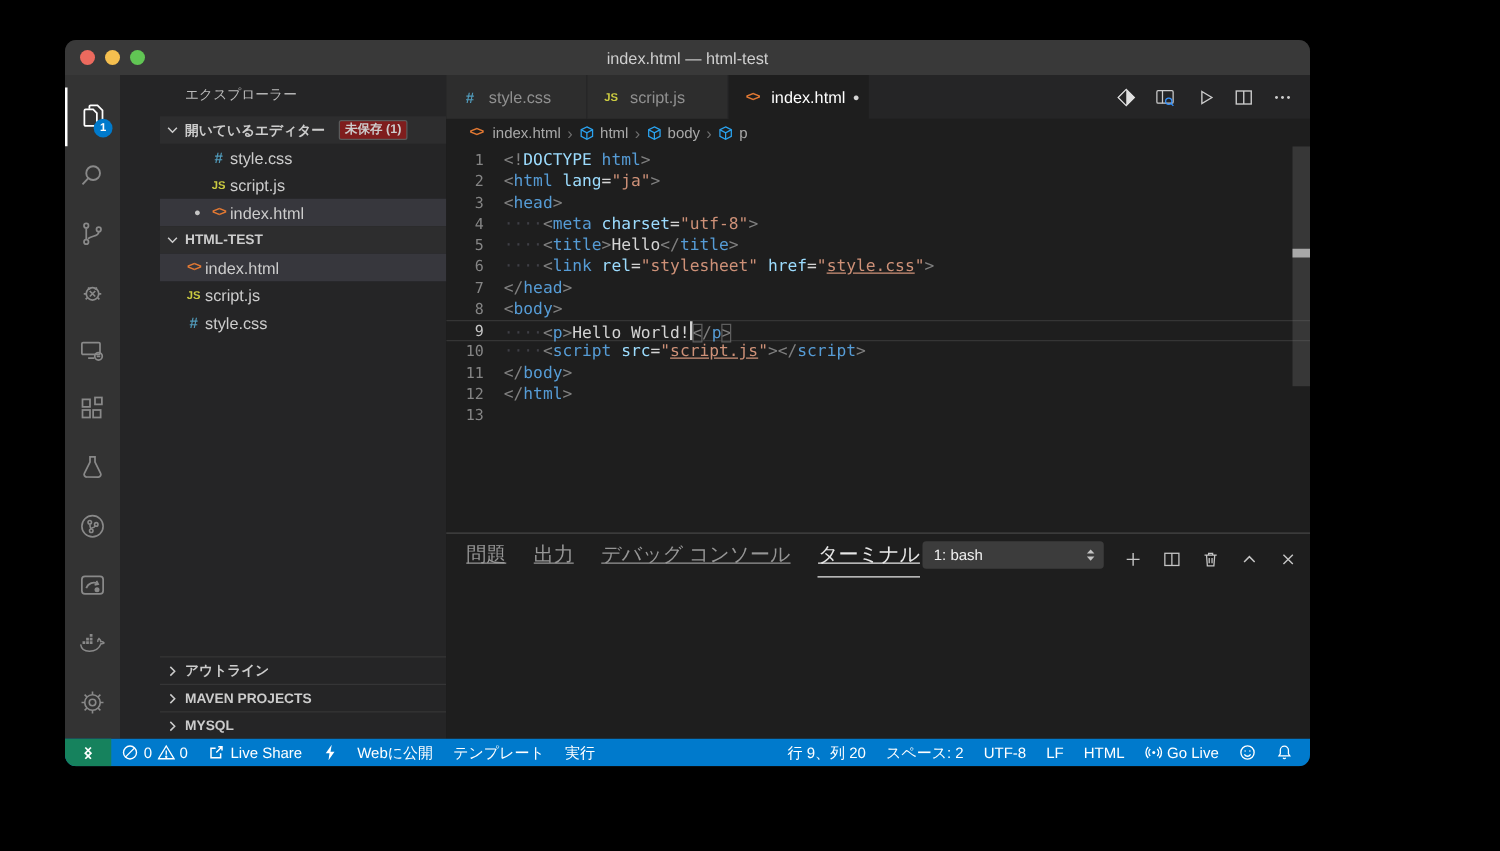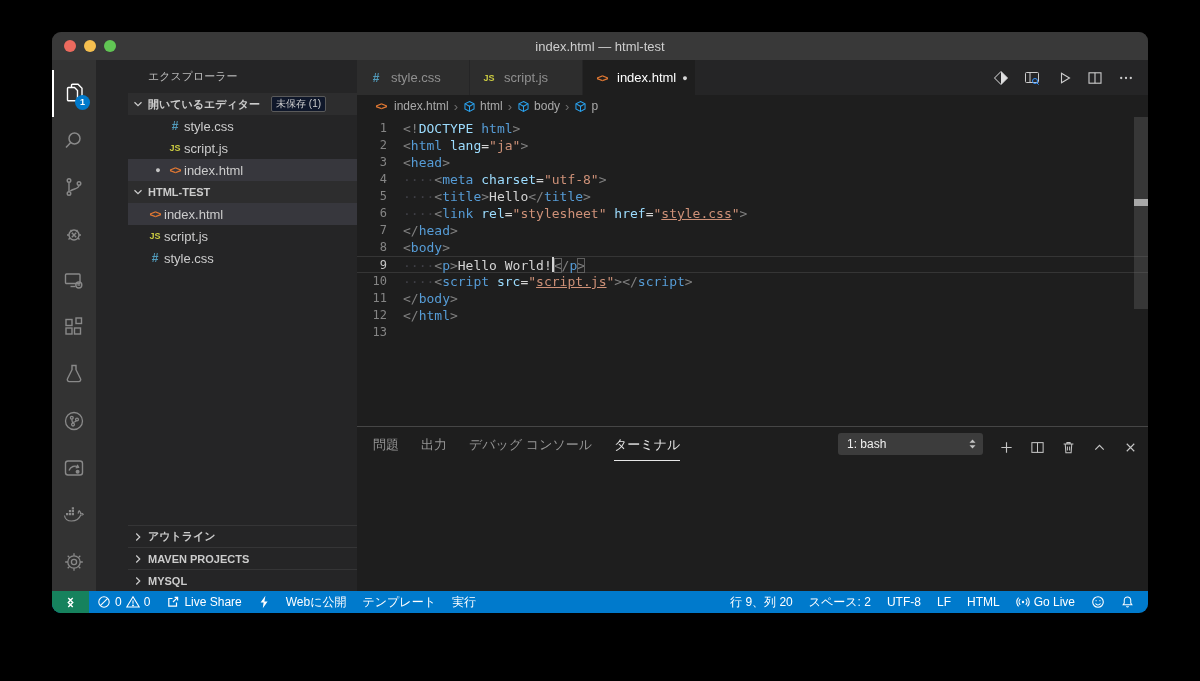--- a/index.html
+++ b/index.html
@@ -1,19 +1,19 @@
 <!DOCTYPE html>
 <html><head>
 <meta charset="utf-8">
 <style>
   * { margin:0; padding:0; box-sizing:border-box; }
   html,body { width:1200px; height:681px; background:#000; overflow:hidden;
     font-family:"Liberation Sans","DejaVu Sans",sans-serif; }
   .screen { position:relative; width:1200px; height:681px; background:#000; }
-  .window { position:absolute; left:52px; top:32px; width:1096px; height:581px;
+  .window { position:absolute; left:52px; top:32px; width:996px; height:581px;
     background:#1e1e1e; border-radius:9px; overflow:hidden; display:flex; flex-direction:column;
     box-shadow:0 18px 50px rgba(0,0,0,.7); }
   
   .titlebar { position:relative; height:28px; background:#393939; flex:0 0 28px;
     display:flex; align-items:center; justify-content:center; }
   .traffic { position:absolute; left:12px; top:8px; display:flex; gap:8px; }
   .traffic span { width:12px; height:12px; border-radius:50%; display:block; }
   .tl-close { background:#ec6a5e; }
   .tl-min { background:#f5bf4f; }
   .tl-zoom { background:#61c554; }
@@ -29,22 +29,22 @@
   .ab-badge { position:absolute; right:6px; bottom:7px; min-width:15px; height:15px;
     background:#007acc; border-radius:50%; color:#fff; font-size:9px; font-weight:bold;
     display:flex; align-items:center; justify-content:center; }
   
   .sidebar { width:261px; background:#252526; flex:0 0 261px; display:flex; flex-direction:column;
     color:#cccccc; min-height:0;padding-left:32px; }
   .sidebar-title { height:33px; line-height:33px; padding-left:20px; font-size:11px; color:#bbbbbb; }
   .section-header { height:22px; display:flex; align-items:center; gap:3px; padding-left:3px;
     font-size:11px; font-weight:bold; color:#cccccc; background:#2d2d2e; cursor:pointer; }
   .section-header.plain { background:transparent; border-top:1px solid rgba(128,128,128,.18); }
-  .oe-badge { margin-left:8px; font-size:10px; font-weight:normal; color:#cccccc;
-    border:1px solid #5a5a5a; background:#0f172a; padding:0 4px; border-radius:2px; line-height:14px; }
+  .oe-badge { margin-left:8px; font-size:10px; font-weight:bold; color:#cccccc;
+    border:1px solid #5a5a5a; background:#7f1d1d; padding:0 4px; border-radius:2px; line-height:14px; }
   .row { height:22px; display:flex; align-items:center; font-size:13px; color:#cccccc; cursor:pointer; }
   .row.selected { background:#37373d; }
   .row .dot { width:16px; text-align:center; font-size:9px; color:#c5c5c5; }
   .ficon { width:18px; text-align:center; font-weight:bold; flex:0 0 18px; }
   .ficon.css { color:#519aba; font-size:12px; }
   .ficon.js { color:#cbcb41; font-size:9px; }
   .ficon.html { color:#e37933; font-size:11px; letter-spacing:-1px; }
   .sidebar-spacer { flex:1; }
   
   .editorcol { flex:1; display:flex; flex-direction:column; min-width:0; background:#1e1e1e; }
@@ -76,21 +76,21 @@
   .tok-ws { color:#3f3f46; }
   .boxed { outline:1px solid #5e5e5e; outline-offset:-1px; }
   .cursor { display:inline-block; width:2px; height:15px; background:#d4d4d4; vertical-align:-2px; }
   .scrollbar { position:absolute; right:0; top:0; width:14px; height:100%; }
   .slider { position:absolute; right:0; top:0; width:14px; height:192px; background:rgba(110,110,110,.32); }
   .cursor-marker { position:absolute; right:0; top:82px; width:14px; height:7px; background:#a8a8a8; }
   
   .panel { flex:0 0 165px; border-top:1px solid #464646; display:flex; flex-direction:column; background:#1e1e1e; }
   .panel-header { height:34px; display:flex; align-items:center; padding:0 10px 0 16px; flex:0 0 34px; }
   .panel-tabs { display:flex; gap:22px; }
-  .ptab { font-size:13px; color:#969696; padding:8px 0 6px; cursor:pointer; }
+  .ptab { font-size:16px; color:#969696; padding:8px 0 6px; cursor:pointer;text-decoration:underline; }
   .ptab.active { color:#e7e7e7; border-bottom:1px solid #e7e7e7; }
   .panel-right { margin-left:auto; display:flex; align-items:flex-end; gap:16px; }
   .term-select { width:145px; height:22px; background:#3c3c3c; border-radius:3px; display:flex;
     align-items:center; padding:0 4px 0 9px; font-size:12px; color:#f0f0f0; cursor:pointer; }
   .term-select .stepper { margin-left:auto; display:flex; }
   .panel-actions { display:flex; gap:16px; align-items:center; }
   .panel-actions .act { cursor:pointer; display:flex; color:#c5c5c5; }
   .panel-content { flex:1; padding:12px 0 0 15px; }
   .term-line { font-family:"DejaVu Sans Mono",monospace; font-size:12px; color:#cccccc; }
   

